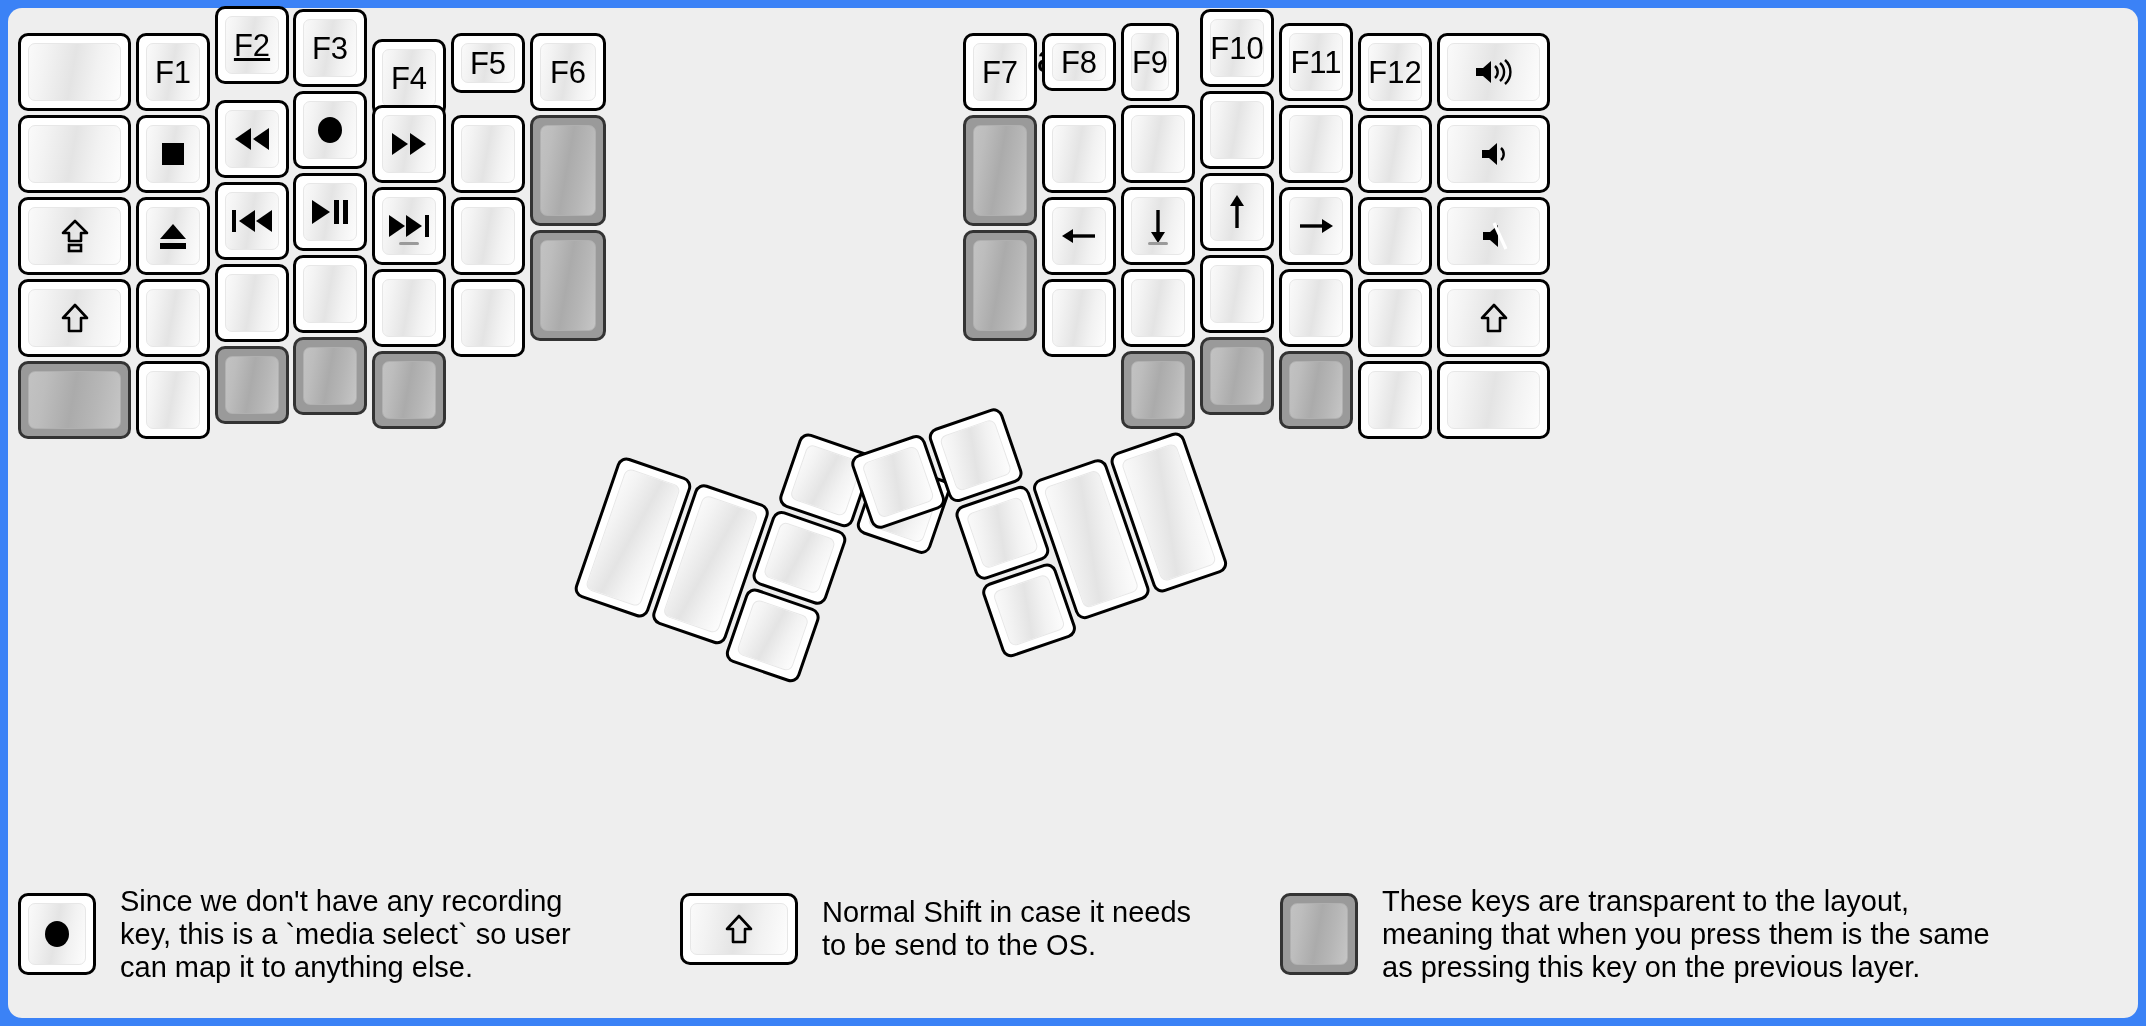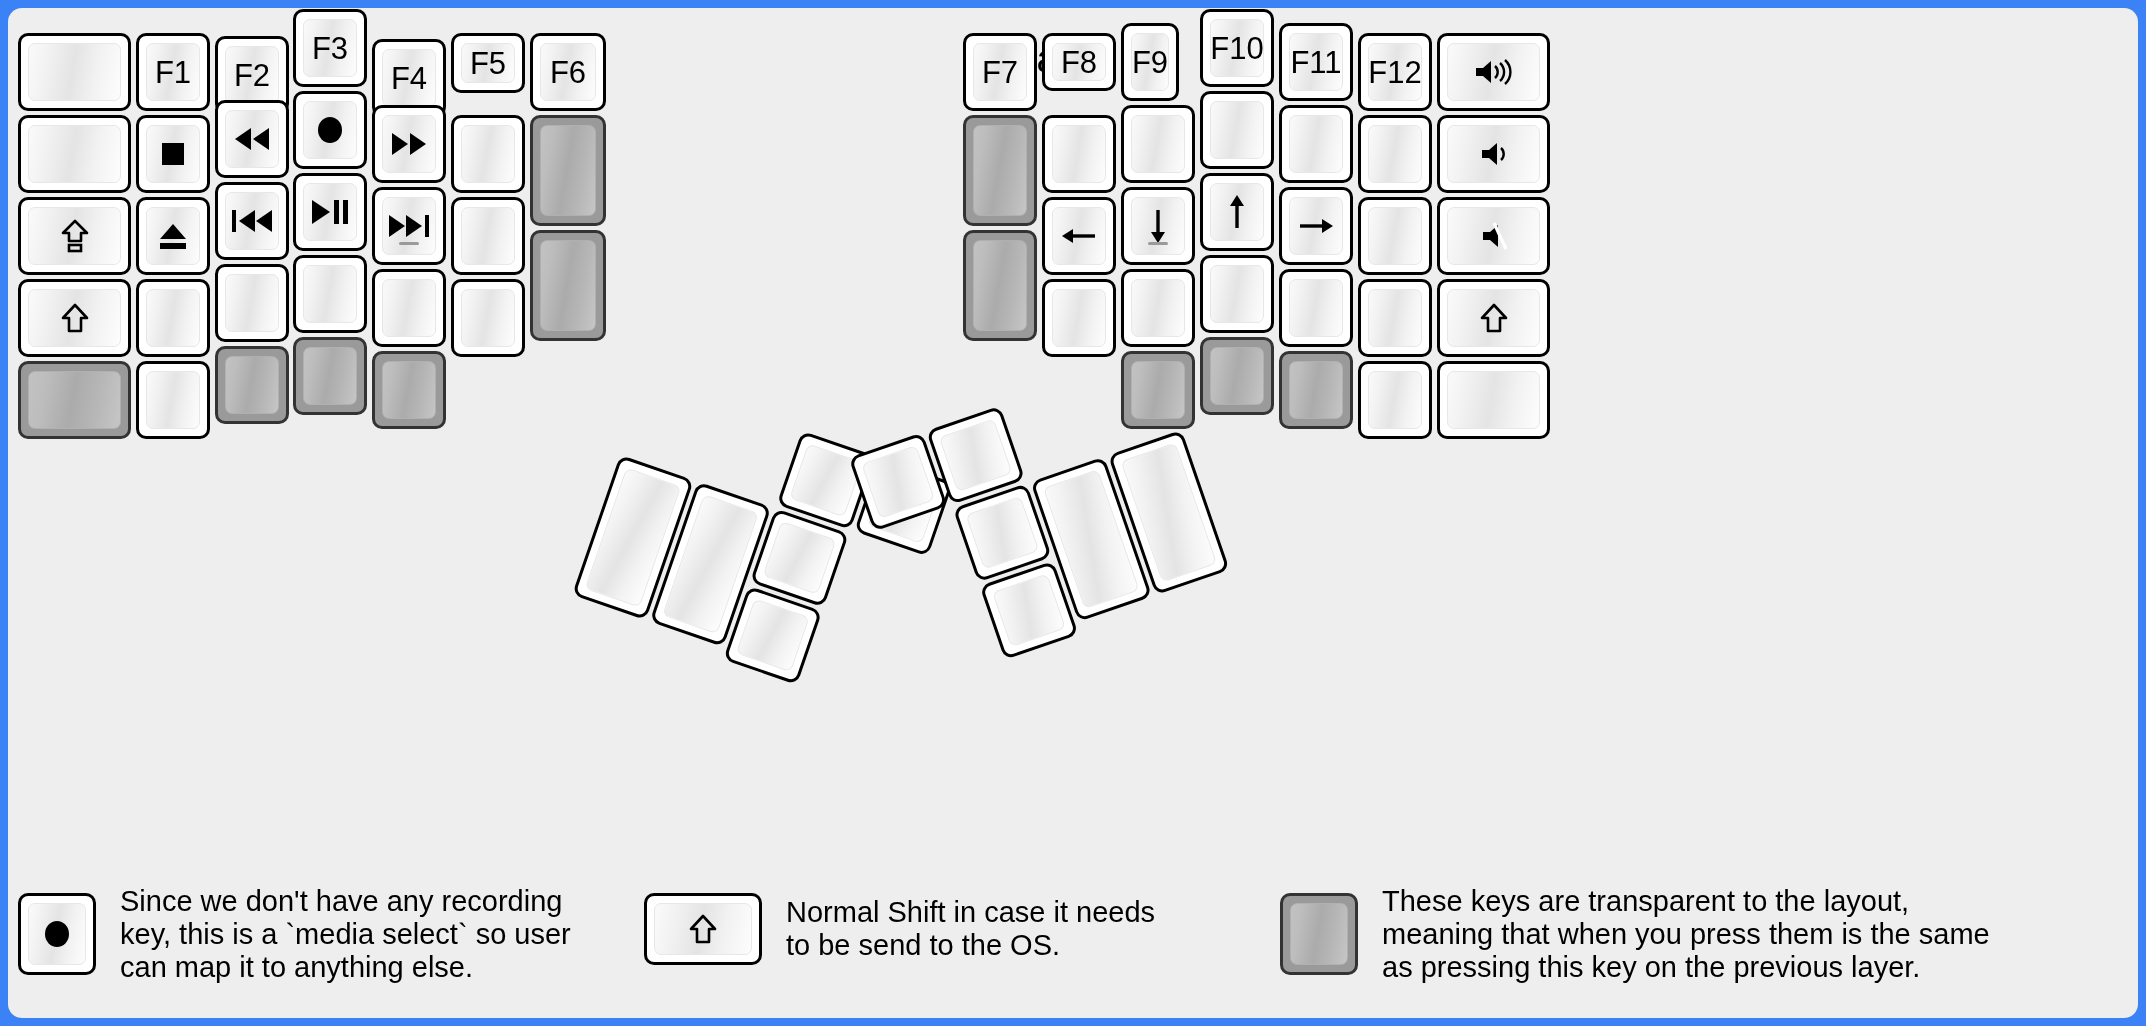--- a/index.html
+++ b/index.html
@@ -123,21 +123,21 @@
             </svg>
           </span>
         </div>
       </div>
       <div class="key" style="left: 136px; top: 279px; width: 74px; height: 78px;">
         <div class="top"></div>
       </div>
       <div class="key" style="left: 136px; top: 361px; width: 74px; height: 78px;">
         <div class="top"></div>
       </div>
-      <div class="key" style="left: 215px; top: 36px; width: 74px; height: 78px;">
+      <div class="key" style="left: 215px; top: 6px; width: 74px; height: 78px; text-decoration: underline;">
         <div class="top">
           <span class="lbl">F2</span>
         </div>
       </div>
       <div class="key" style="left: 215px; top: 100px; width: 74px; height: 78px;">
         <div class="top">
           <span class="lbl glyph">
             <svg class="g" width="40" height="26" viewBox="0 0 40 26" xmlns="http://www.w3.org/2000/svg">
               <polygon points="19,2 19,24 3,13" fill="#000"></polygon>
               <polygon points="37,2 37,24 21,13" fill="#000"></polygon>
@@ -467,21 +467,21 @@
               <svg class="g" width="34" height="34" viewBox="0 0 34 34" xmlns="http://www.w3.org/2000/svg">
                 <ellipse cx="17" cy="17" rx="12" ry="13" fill="#000"></ellipse>
               </svg>
             </span>
           </div>
         </div>
         <div class="legend-text">Since we don't have any recording
 key, this is a `media select` so user
 can map it to anything else.</div>
       </div>
-      <div class="legend-item" style="left: 644px; top: 893px;">
+      <div class="legend-item" style="left: 680px; top: 893px;">
         <div class="key" style="left: 0px; top: 0px; width: 118px; height: 72px; position: relative; flex: 0 0 auto;">
           <div class="top">
             <span class="lbl glyph">
               <svg class="g" width="28" height="30" viewBox="0 0 28 30" xmlns="http://www.w3.org/2000/svg">
                 <polygon points="14,2 26,15 20,15 20,28 8,28 8,15 2,15" fill="none" stroke="#000" stroke-width="2.6" stroke-linejoin="round"></polygon>
               </svg>
             </span>
           </div>
         </div>
         <div class="legend-text">Normal Shift in case it needs

